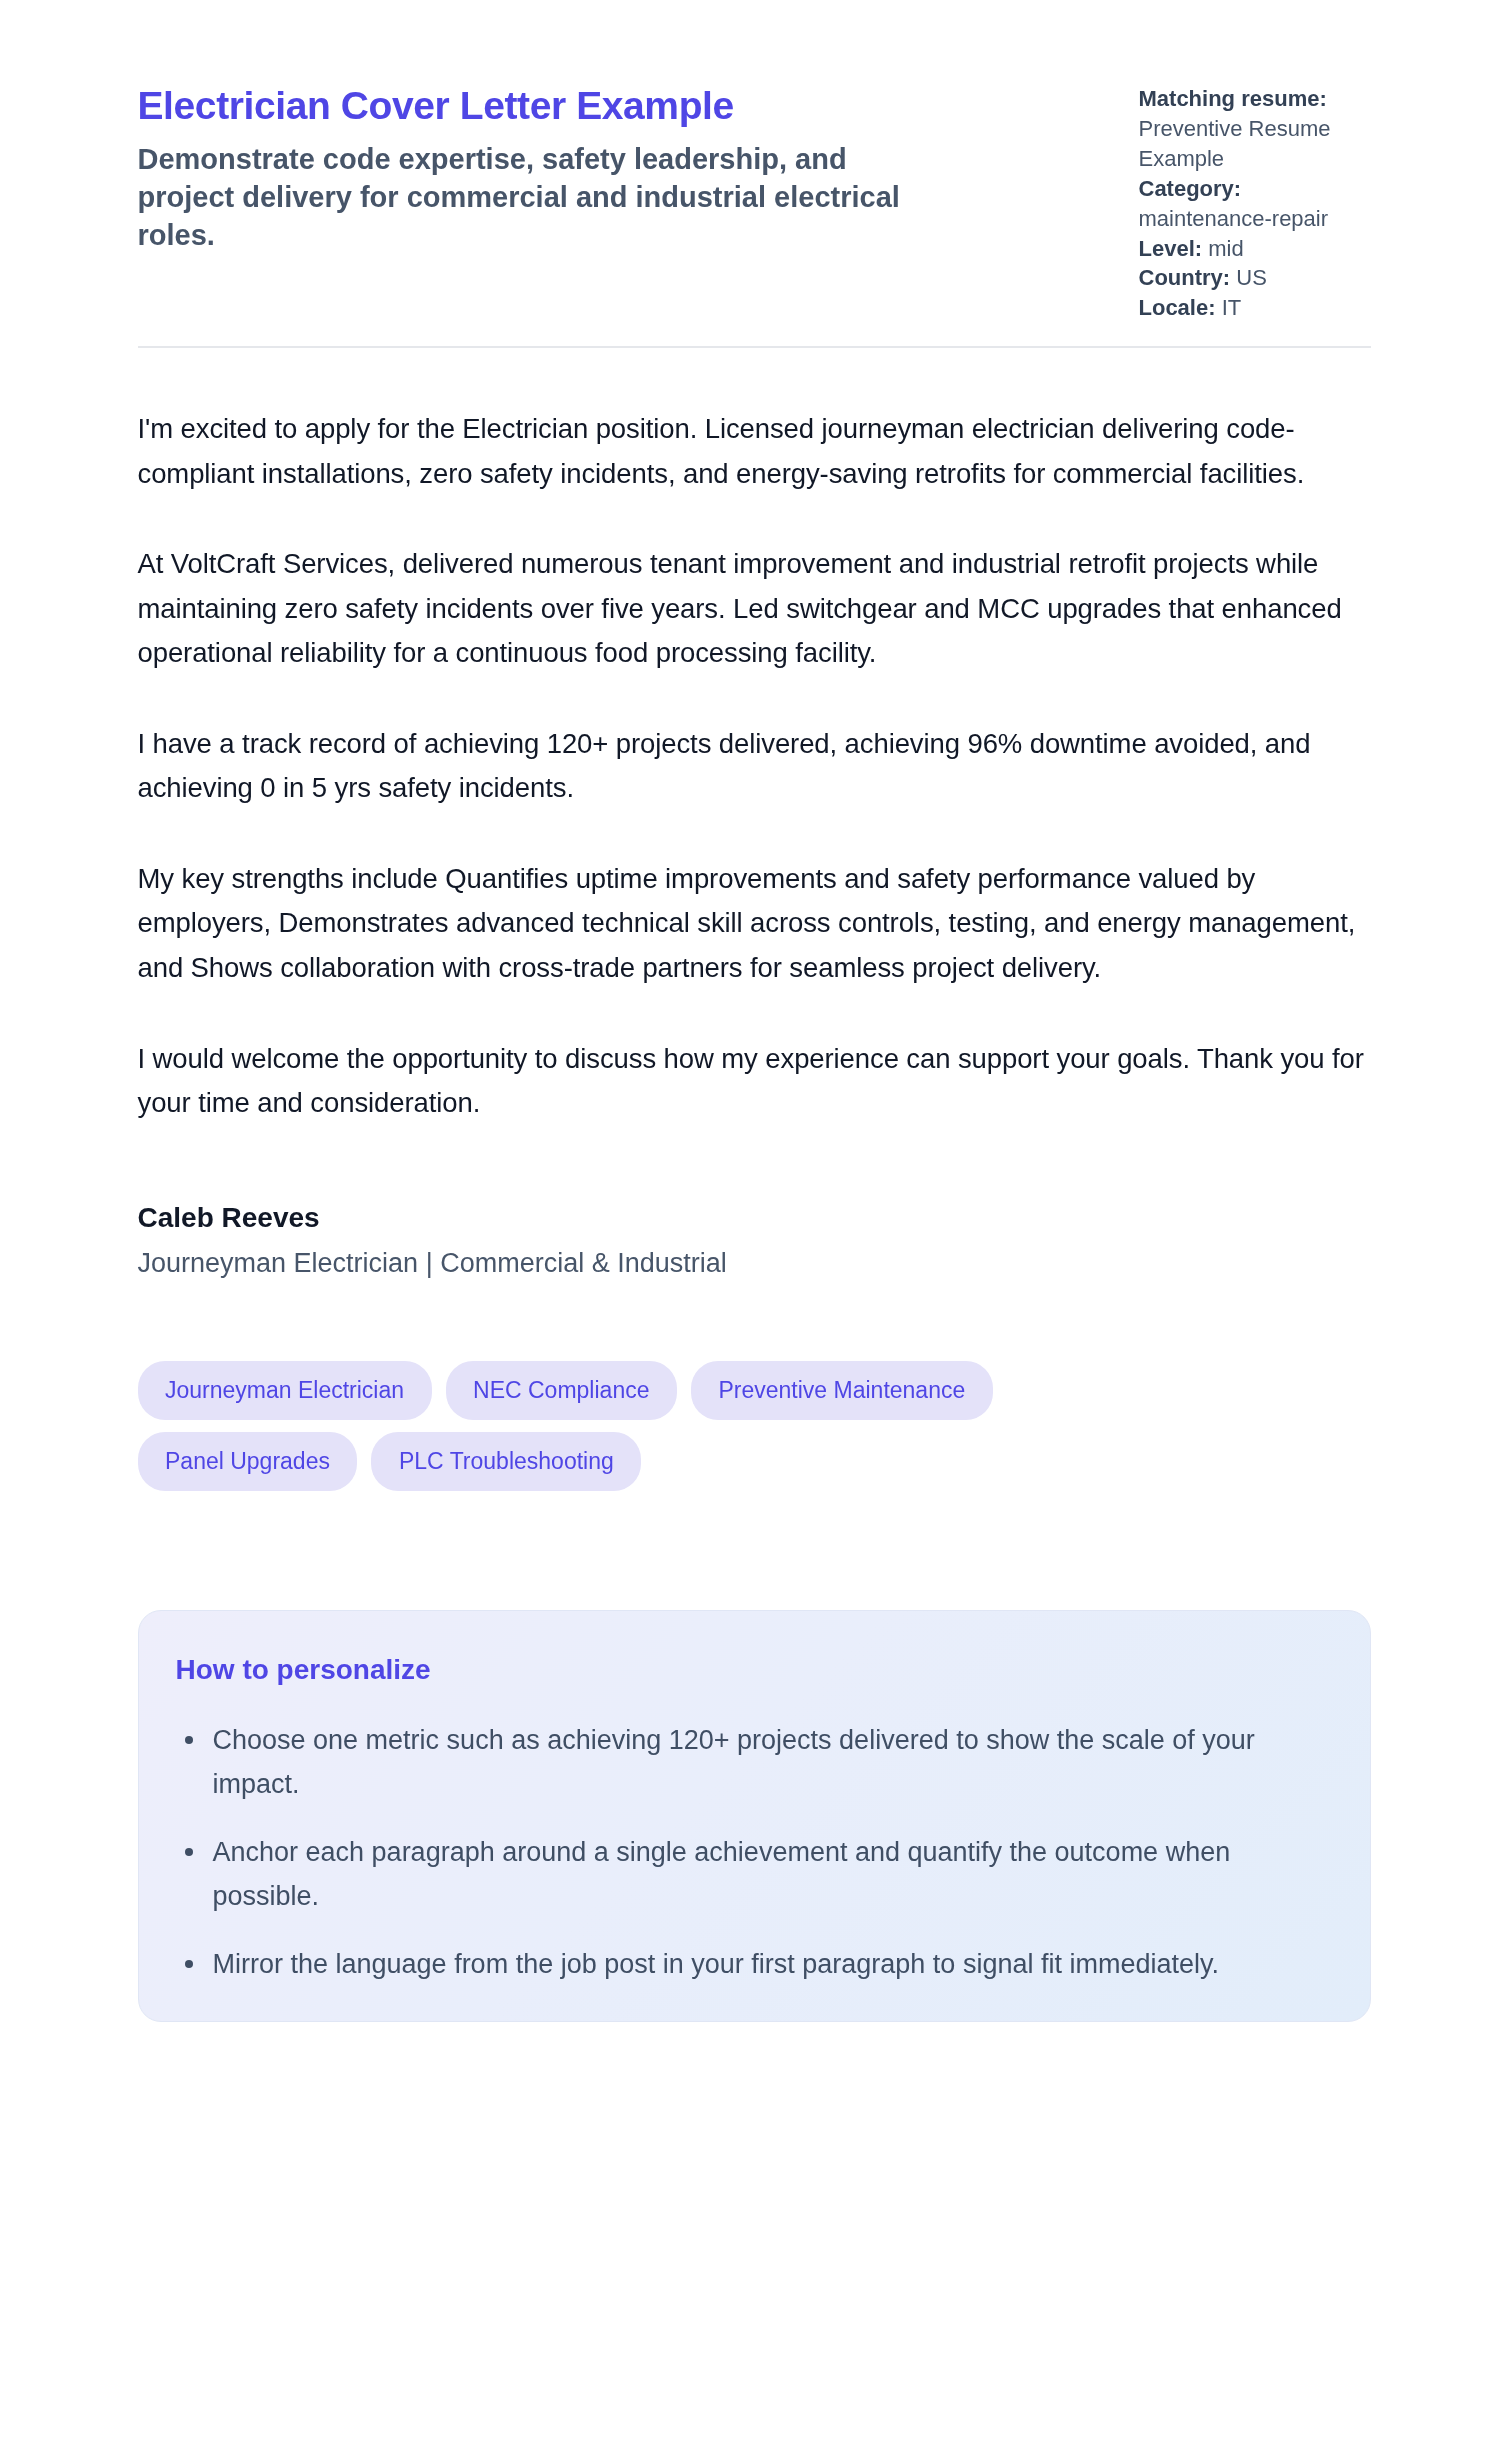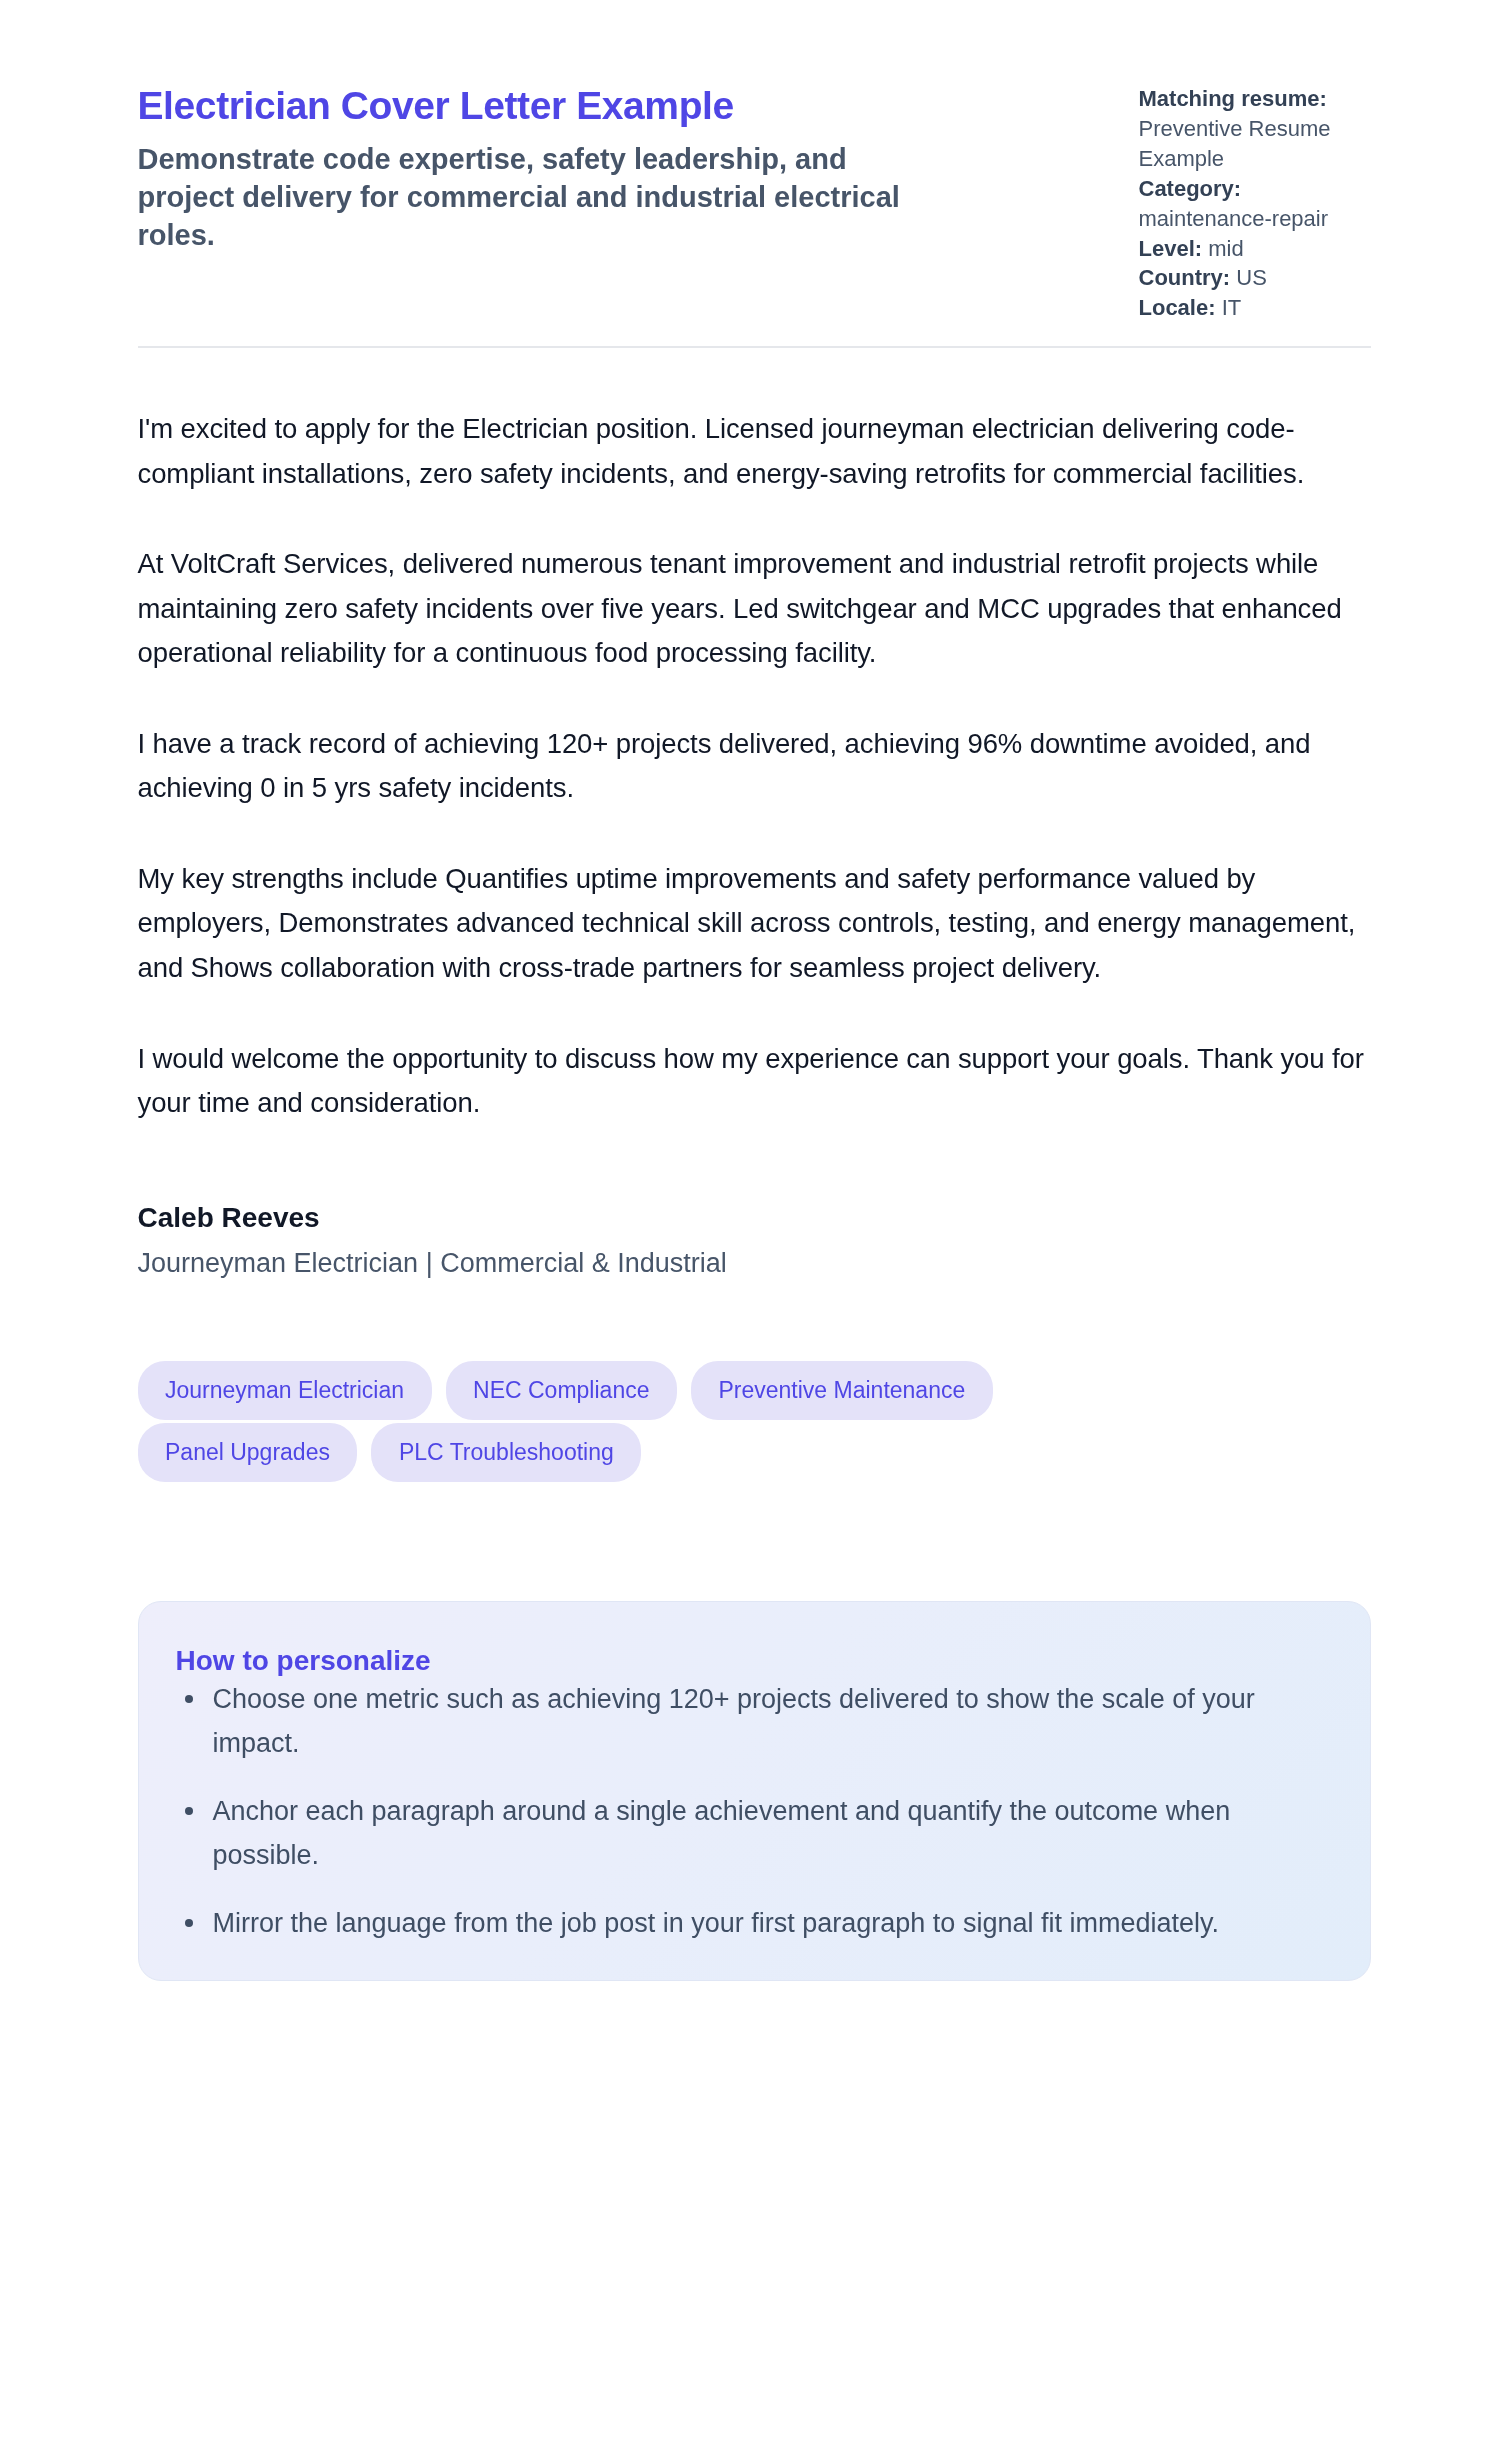--- a/index.html
+++ b/index.html
@@ -83,21 +83,21 @@
     margin-top: 14px;
     font-size: 27px;
     color: #475569;
   }
 
   
   .tags {
     margin-top: 82px;
     display: flex;
     flex-wrap: wrap;
-    gap: 3px 14px;
+    gap: 12px 14px;
     max-width: 1064px;
   }
   .tag-pill {
     display: inline-block;
     background: #e4e2f9;
     color: #4f46e5;
     font-size: 23px;
     line-height: 1;
     padding: 18px 27.5px;
     border-radius: 27px;
@@ -110,20 +110,21 @@
     margin-bottom: 89px;
     border-radius: 23px;
     border: 0.9px solid #e0e6f5;
     background: linear-gradient(135deg, #eeeefb 0%, #e9eefb 45%, #e2edfa 100%);
     padding: 43px 50px 35px 37px;
   }
   .personalize-heading {
     color: #4f46e5;
     font-size: 28px;
     font-weight: 700;
+    margin-bottom: 32px;
   }
   .personalize-list { list-style: none; }
   .personalize-list li {
     position: relative;
     padding-left: 37px;
     font-size: 27px;
     line-height: 1.65;
     color: #3f4e64;
     margin-bottom: 23px;
     max-width: 1109px;

